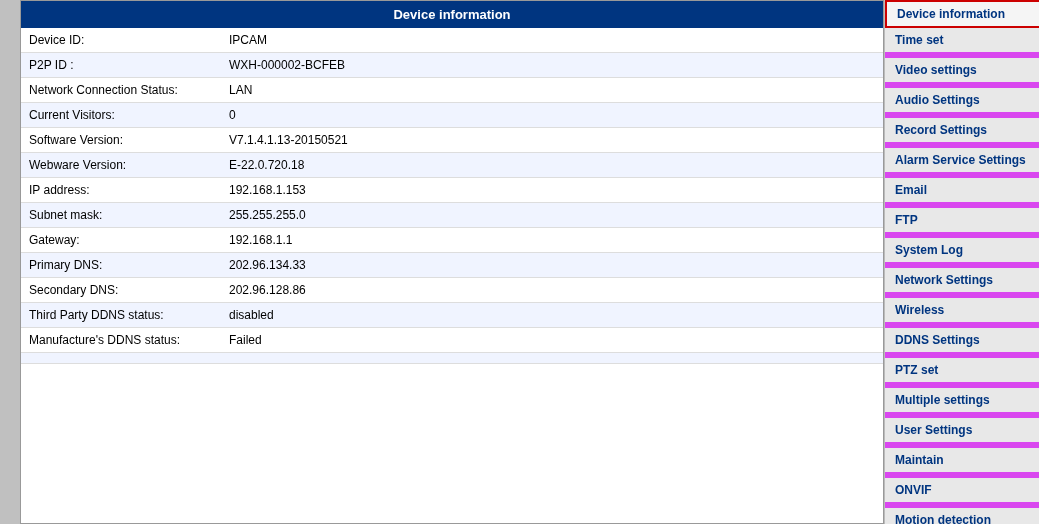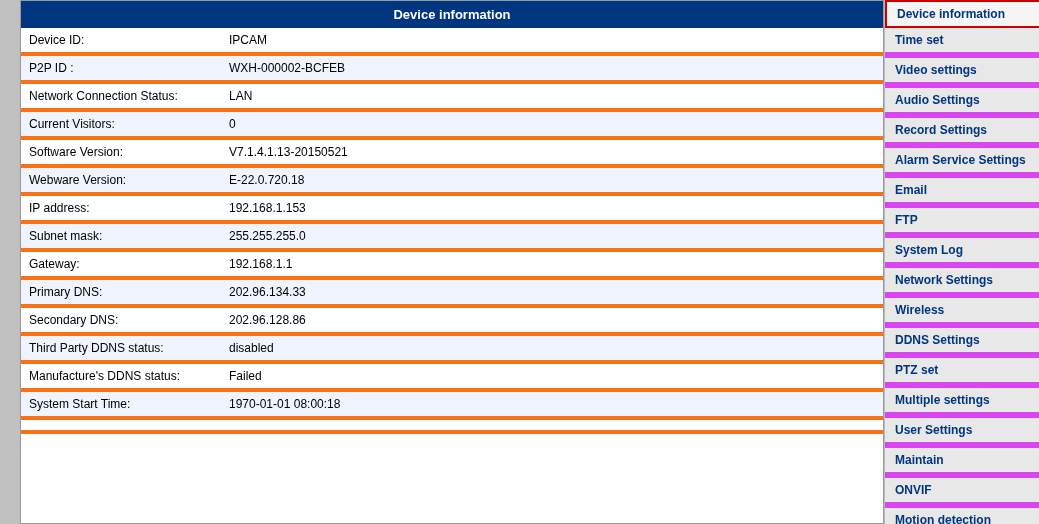--- a/index.html
+++ b/index.html
@@ -13,21 +13,21 @@
     .table-header {
       background: #003580;
       color: #fff;
       text-align: center;
       padding: 6px;
       font-weight: bold;
       font-size: 13px;
     }
 
     .info-table { width: 100%; border-collapse: collapse; }
-    .info-table tr { border-bottom: 4px solid #f97316; }
+    .info-table tr { border-bottom: 1px solid #f97316; }
     .info-table tr:nth-child(even) { background: #f0f4ff; }
     .info-table tr:nth-child(odd) { background: #fff; }
     .info-table td {
       padding: 5px 8px;
       border-bottom: 1px solid #ddd;
       color: #333;
     }
     .info-table td:first-child {
       width: 200px;
       color: #000;
@@ -117,24 +117,20 @@
           </tr>
           <tr>
             <td>Third Party DDNS status:</td>
             <td>disabled</td>
           </tr>
           <tr>
             <td>Manufacture's DDNS status:</td>
             <td>Failed</td>
           </tr>
           <tr>
-            <td>System Start Time:</td>
-            <td>1970-01-01 08:00:18</td>
-          </tr>
-          <tr>
             <td></td>
             <td></td>
           </tr>
         </tbody>
     </table>
   </div>
 
   <div class="sidebar">
   <a class="sidebar-item active" href="#">Device information</a>
       <a class="sidebar-item" href="#">Time set</a>

